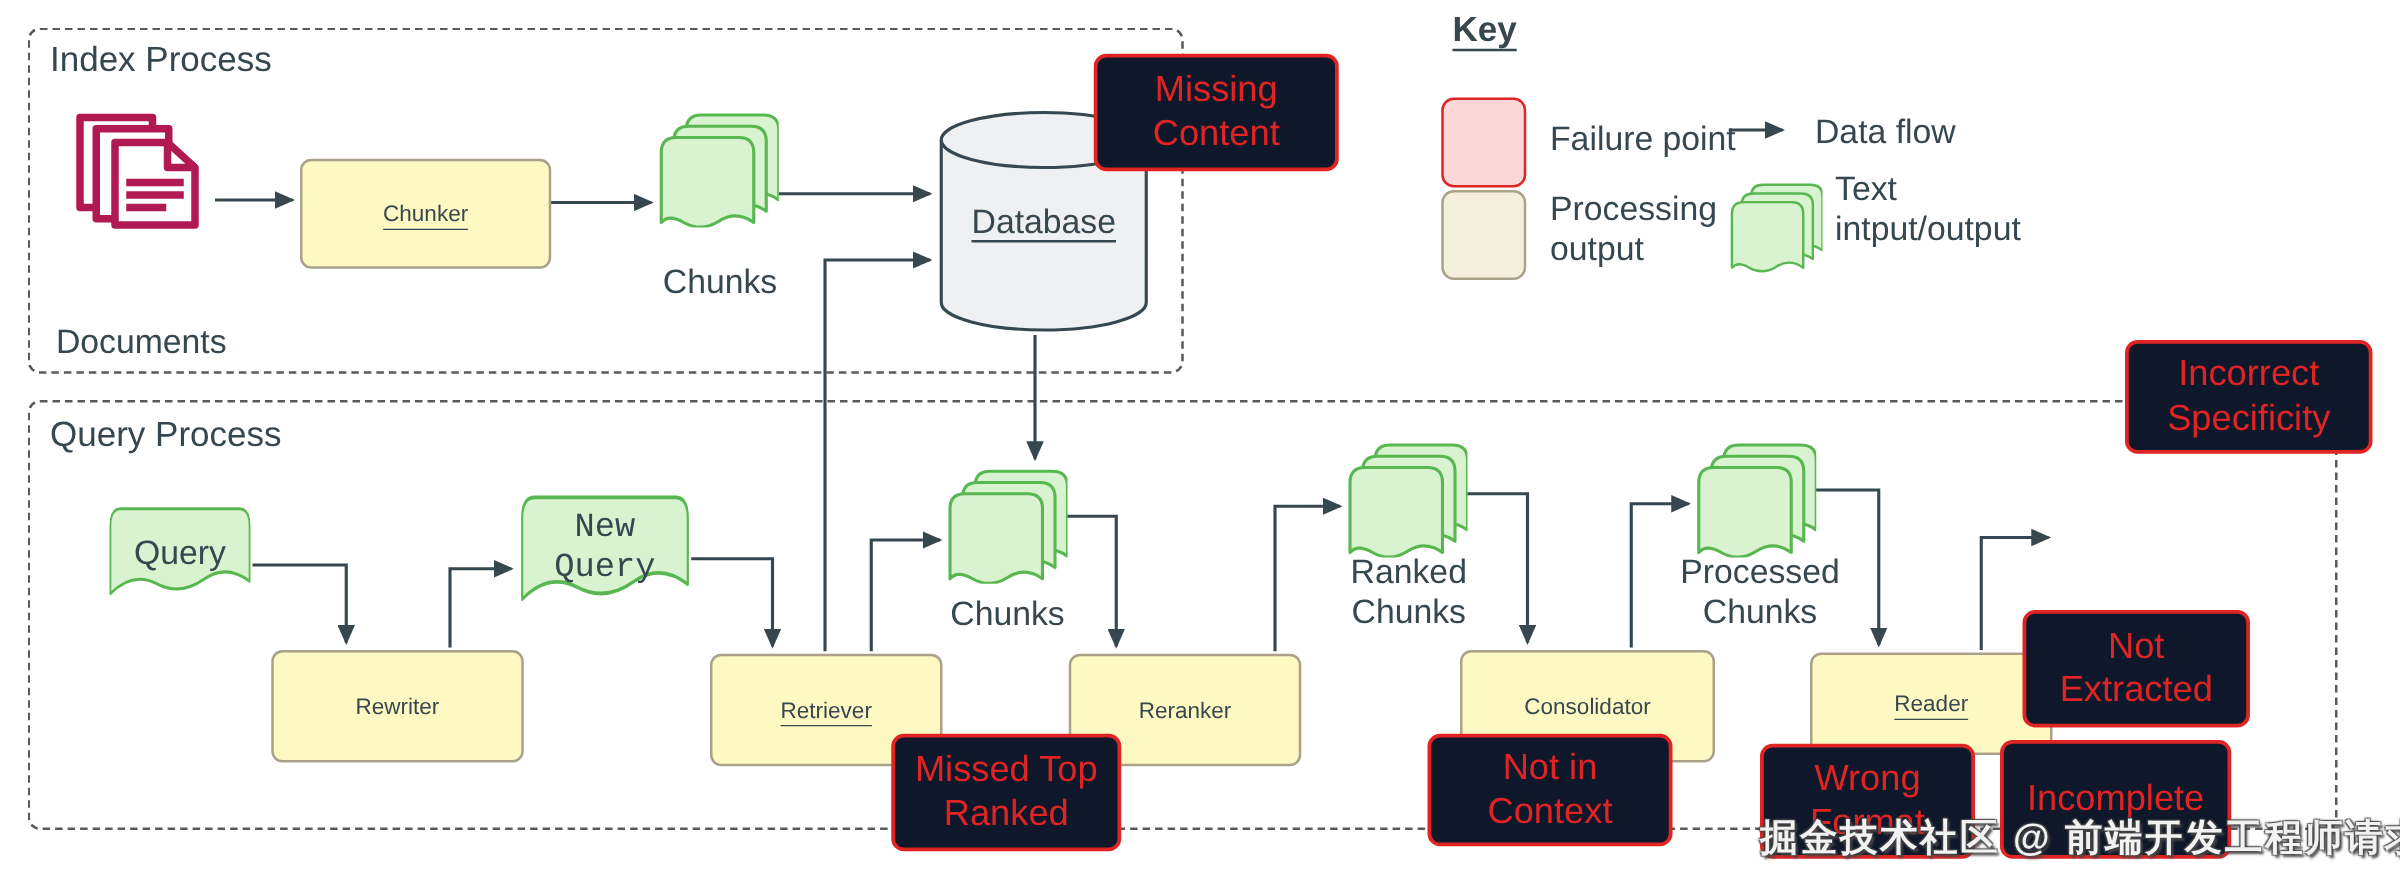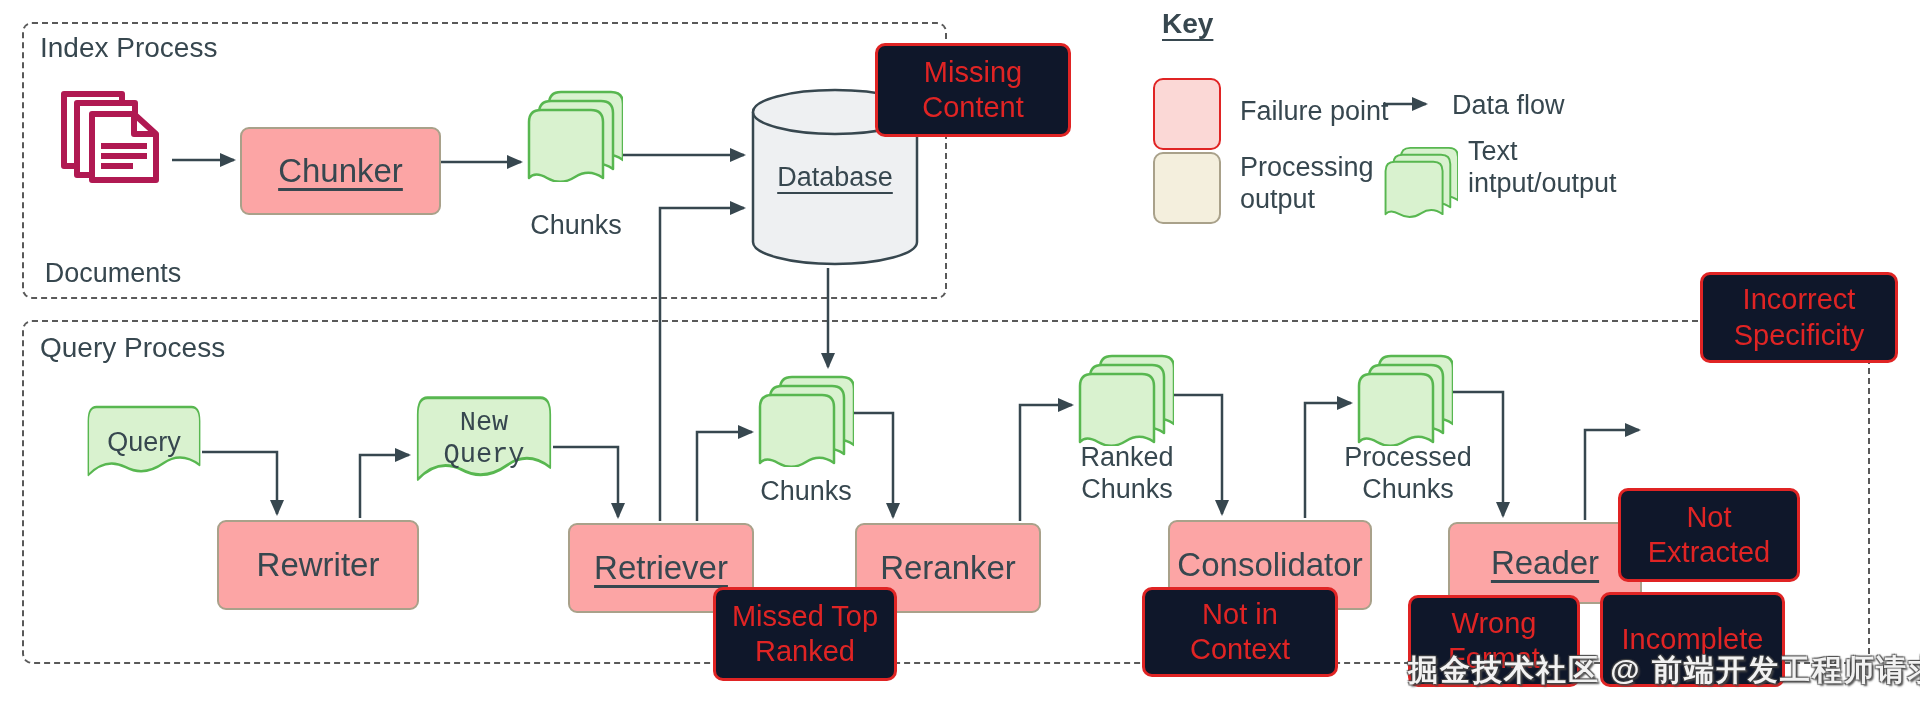--- a/index.html
+++ b/index.html
@@ -1,22 +1,22 @@
 <!DOCTYPE html>
 <html><head>
 <meta charset="utf-8">
 <style>
   html,body{margin:0;padding:0;background:#ffffff;}
   .canvas{position:relative;width:1920px;height:706px;background:#ffffff;
           font-family:"Liberation Sans",sans-serif;color:#37474f;overflow:hidden;}
   .dashed-box{position:absolute;border:2px dashed #595959;border-radius:10px;z-index:1;}
   .section-title{position:absolute;font-size:28px;color:#37474f;z-index:3;}
   .flow-svg{position:absolute;left:0;top:0;z-index:2;}
-  .stage{position:absolute;background:#fca5a5;border:2px solid #a9a18a;border-radius:9px;
-         display:flex;align-items:center;justify-content:center;font-size:33px;color:#37474f;z-index:3;}
+  .stage{position:absolute;background:#fef9c3;border:2px solid #a9a18a;border-radius:9px;
+         display:flex;align-items:center;justify-content:center;font-size:18px;color:#37474f;z-index:3;}
   .stage.u span{text-decoration:underline;text-underline-offset:6px;}
   .badge{position:absolute;background:#0f172a;border:3px solid #e02424;border-radius:10px;
          color:#e02424;display:flex;align-items:center;justify-content:center;text-align:center;
          font-size:29px;line-height:1.22;z-index:6;}
   .note{position:absolute;z-index:3;}
   .note svg{position:absolute;left:0;top:0;width:100%;height:100%;}
   .note .txt{position:absolute;left:0;top:0;width:100%;height:100%;display:flex;align-items:center;
              justify-content:center;text-align:center;font-size:27px;line-height:1.2;padding-bottom:12px;
              box-sizing:border-box;}
   .stack{position:absolute;z-index:3;}

